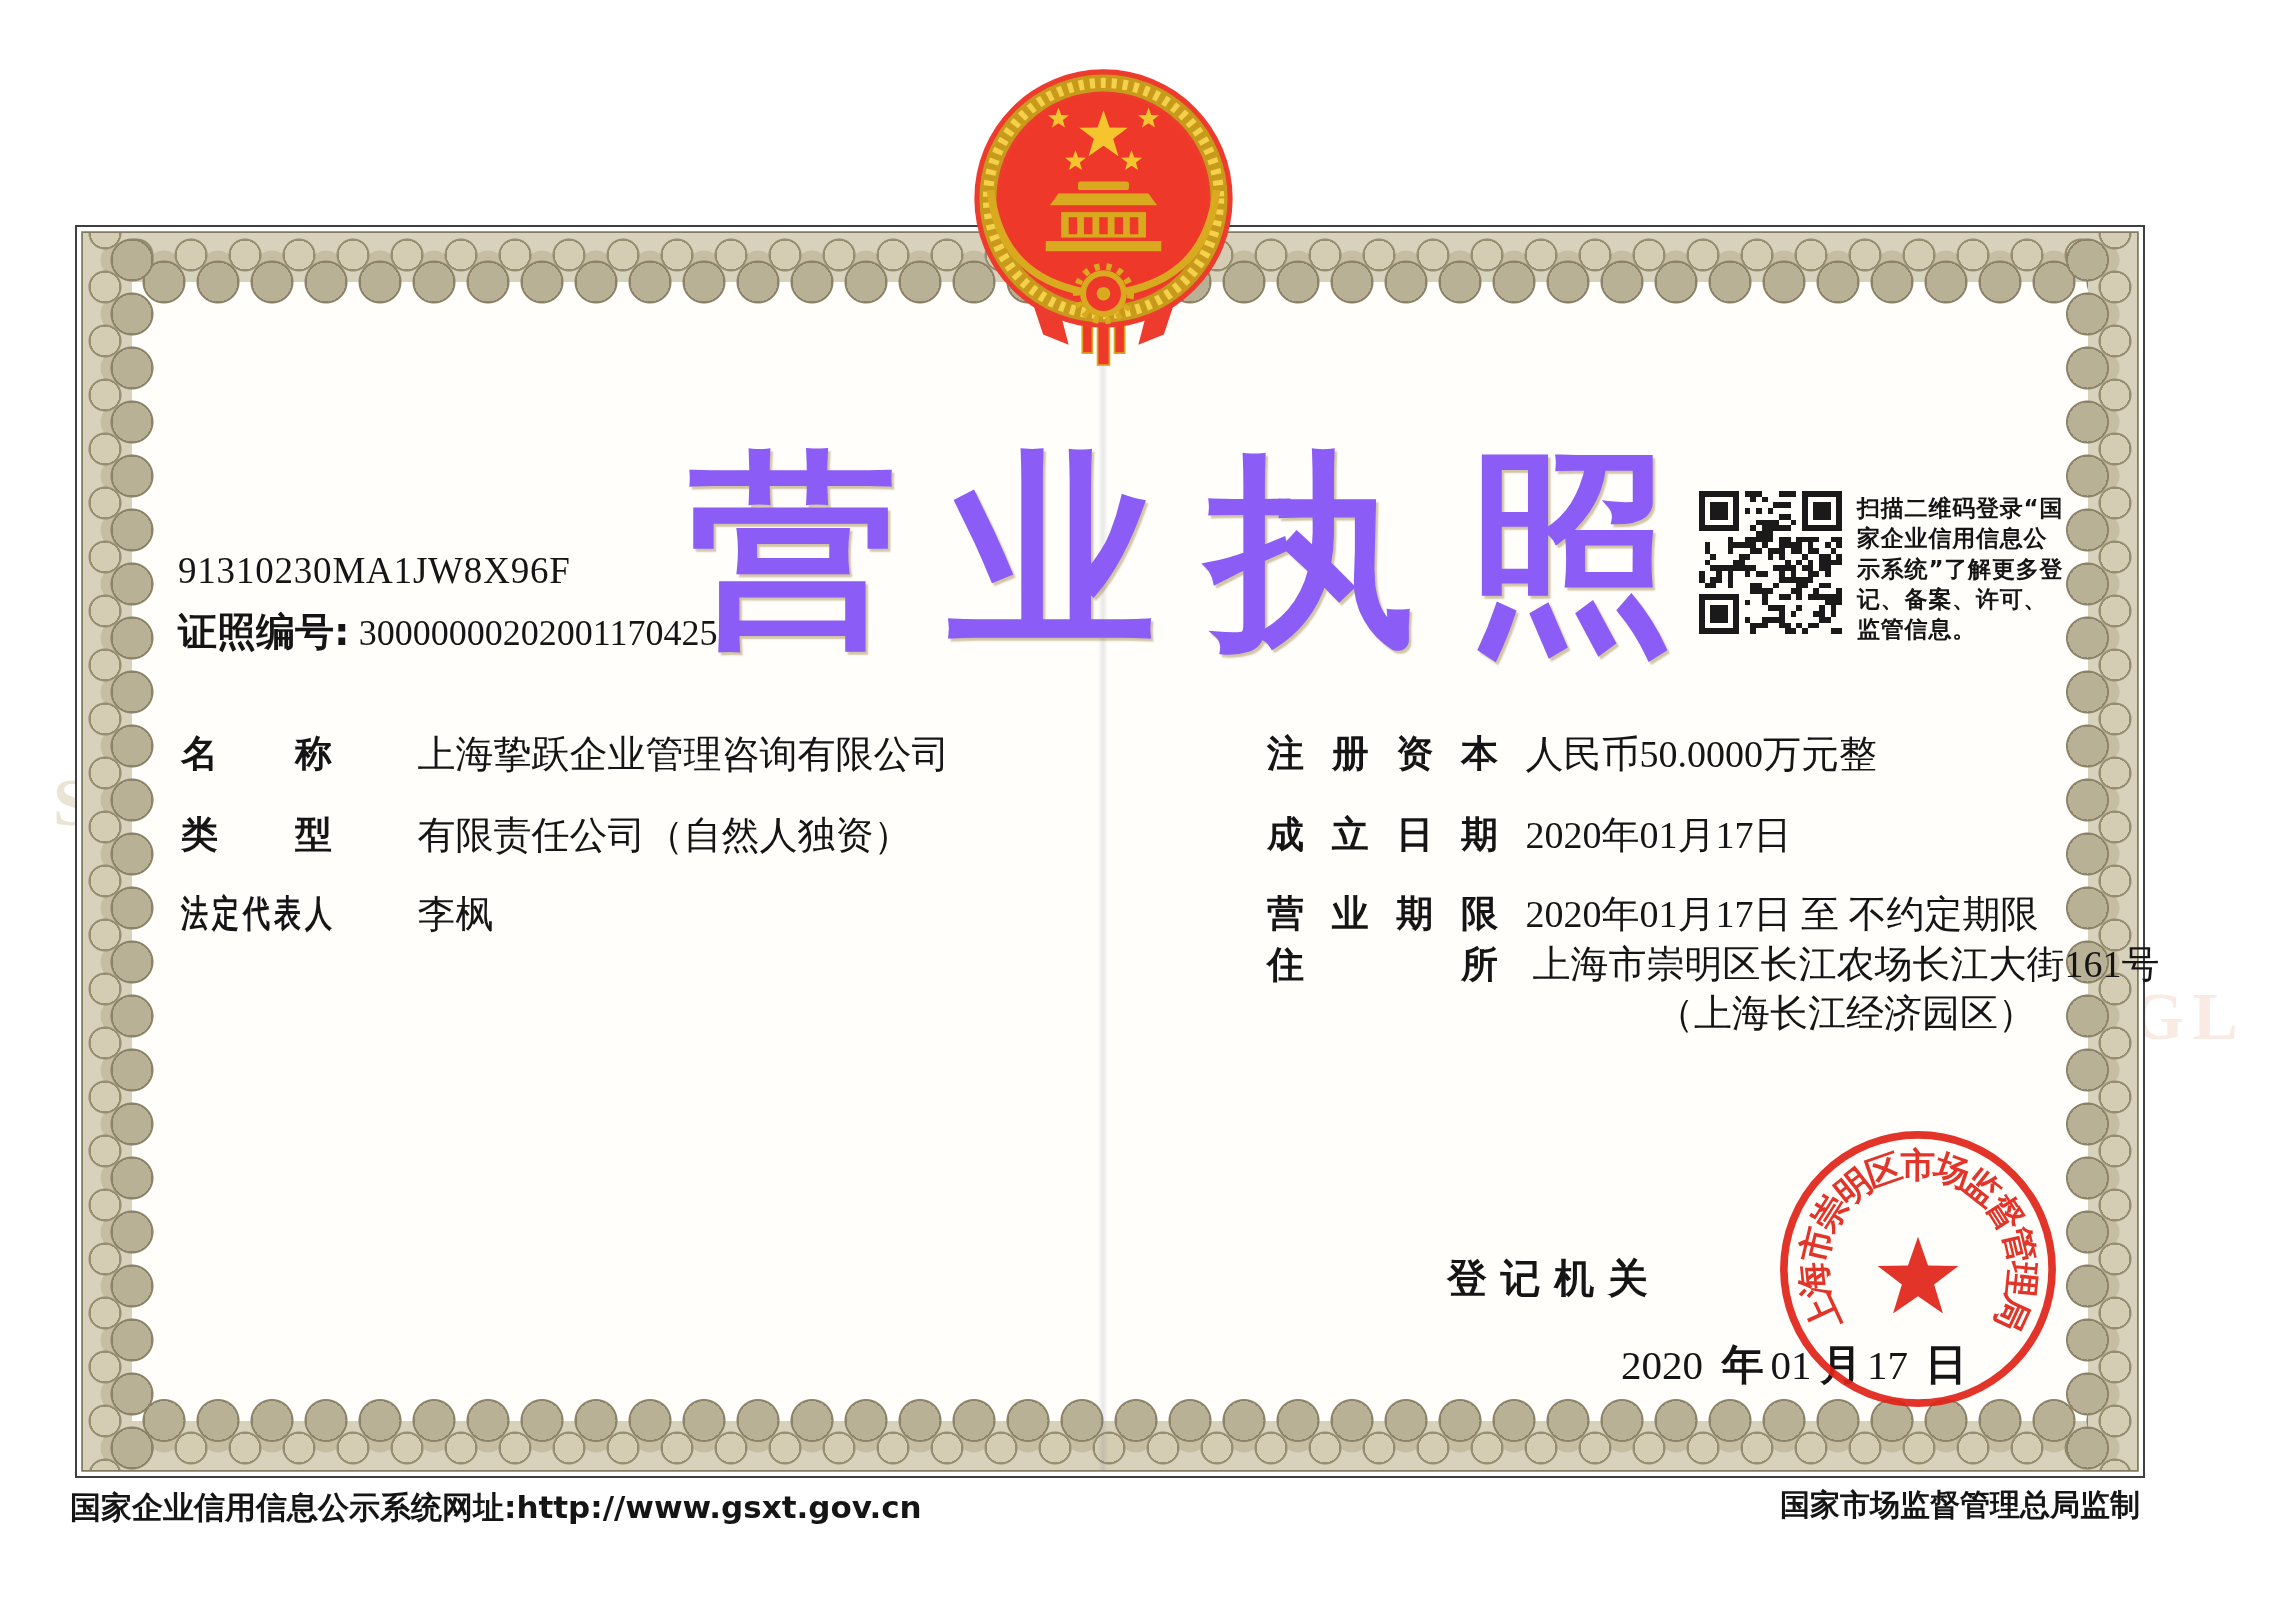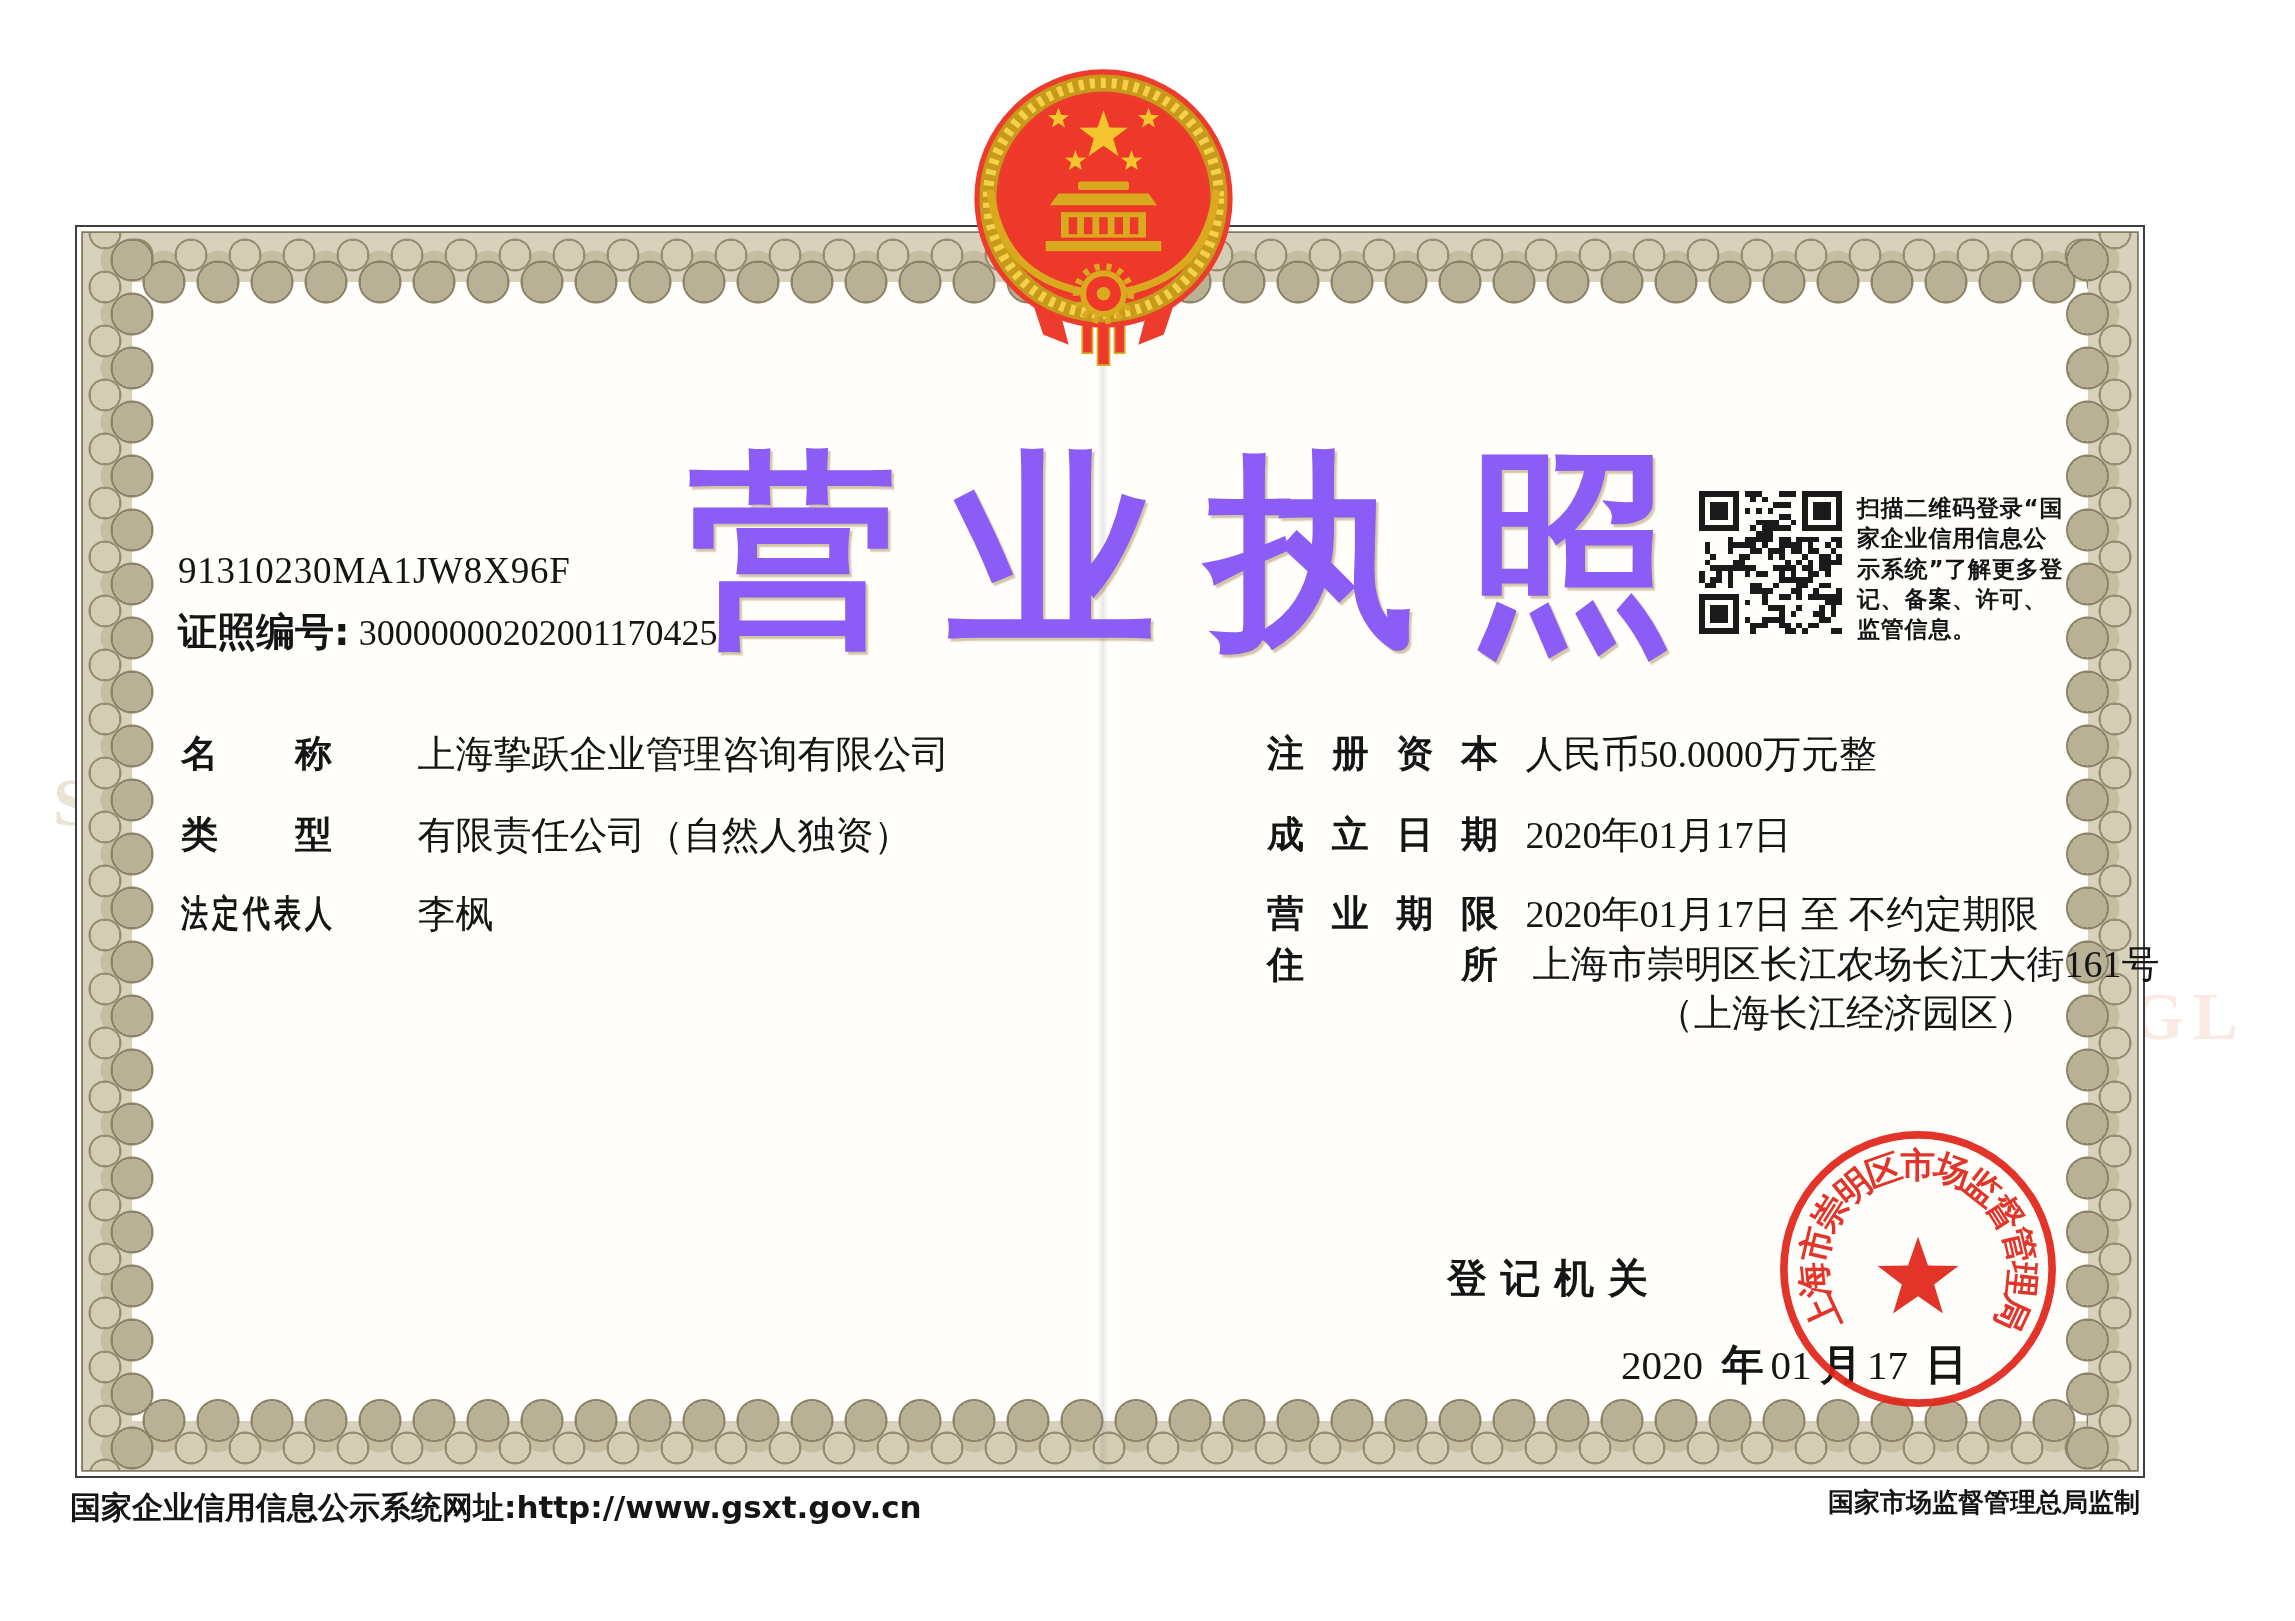--- a/index.html
+++ b/index.html
@@ -108,21 +108,21 @@
   .dn3{margin-left:5.1px;} .du3{margin-left:17px;}
 
   .seal{position:absolute;left:1772px;top:1121px;width:292px;height:296px;opacity:.92;}
 
   .emblem{position:absolute;left:965px;top:54px;width:277px;height:340px;}
 
   
   .footer-left{position:absolute;left:70px;top:1487px;font-family:"DejaVu Sans",sans-serif;
                font-weight:700;font-size:31px;}
   .footer-right{position:absolute;right:155px;top:1485px;font-family:"DejaVu Sans",sans-serif;
-                font-weight:700;font-size:26px;}
+                font-weight:700;font-size:30px;}
 </style>
 </head>
 <body>
 
 <div class="page">
 
   <span class="wm wm-tan wm1">SCJDGL</span>
   <span class="wm wm-tan wm2">SCJDGL</span>
   <span class="wm wm-tan wm3">SCJDGL</span>
   <span class="wm wm-tan wm4">SCJDGL</span>

